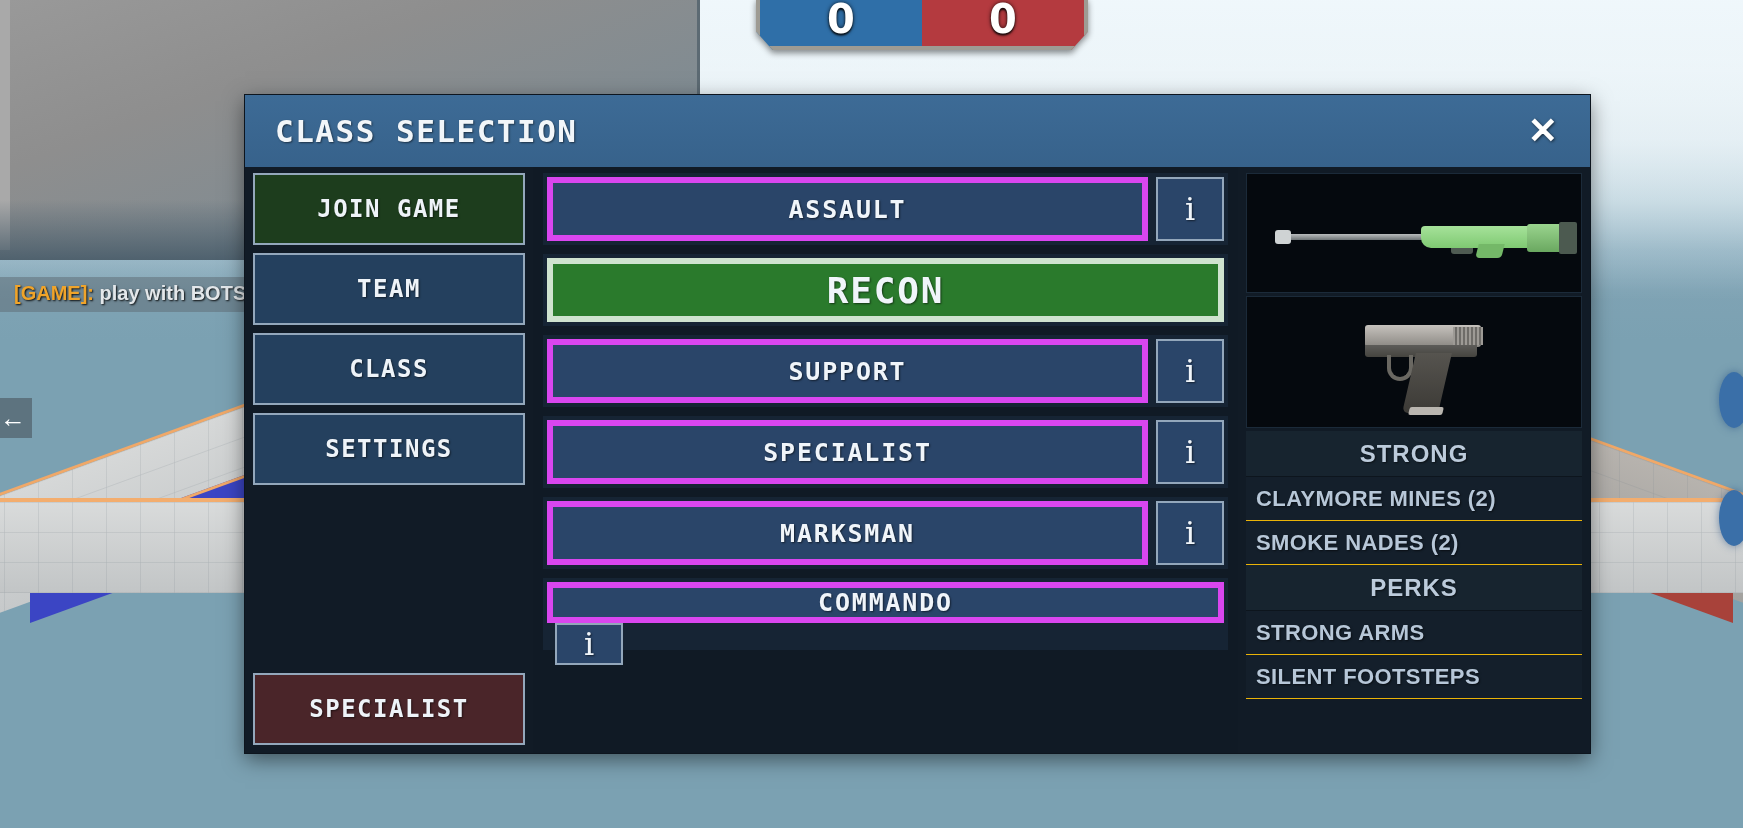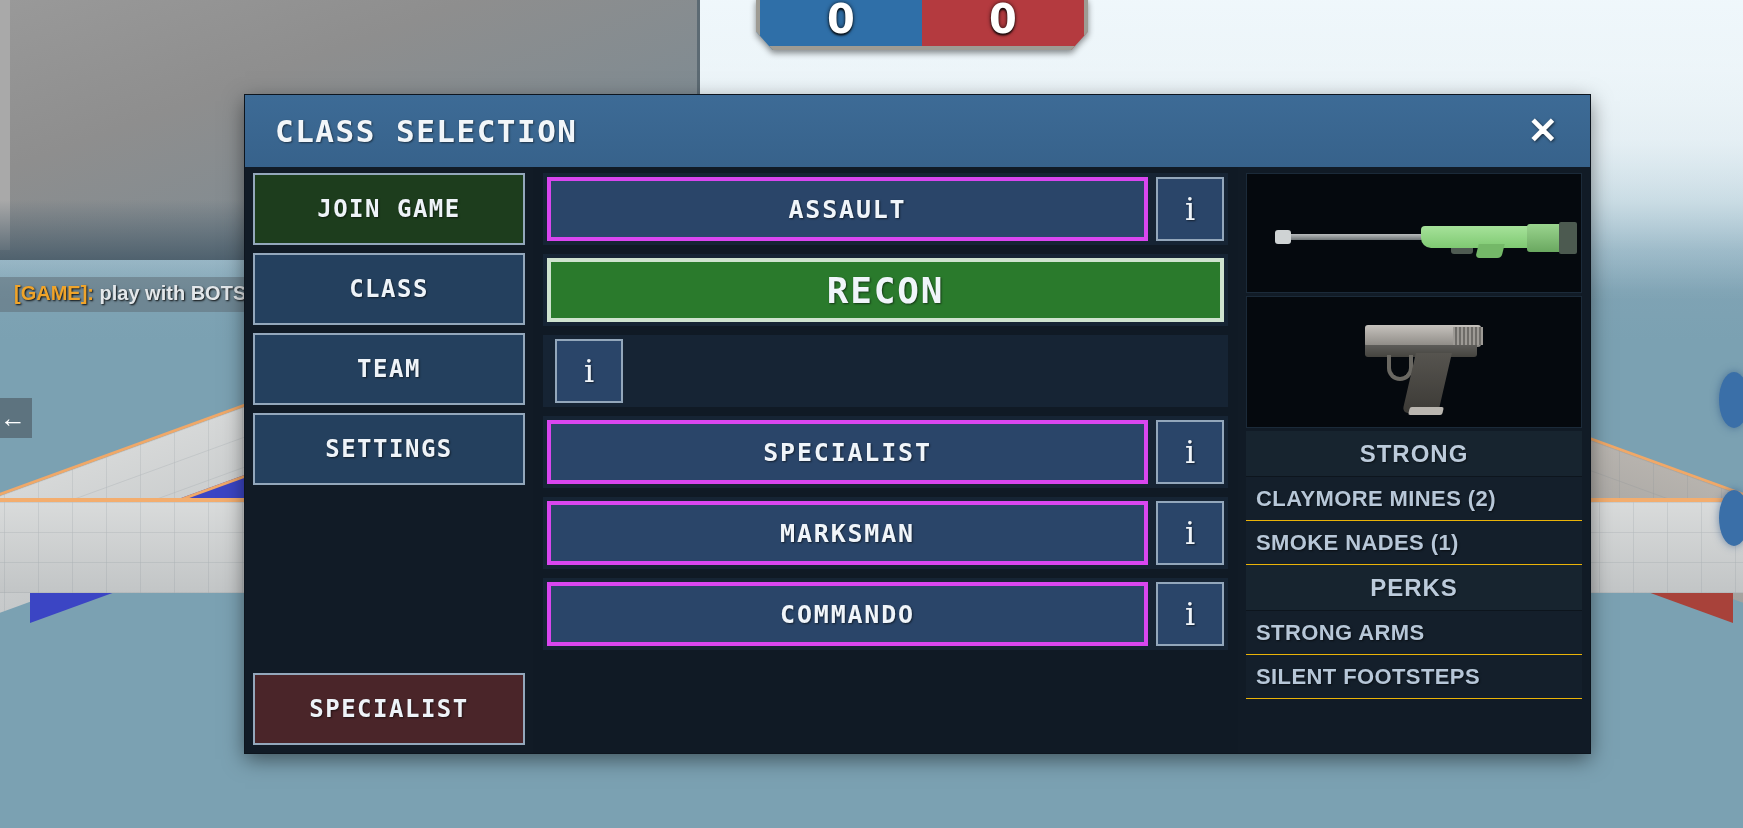--- a/index.html
+++ b/index.html
@@ -188,24 +188,24 @@
     background: #101a25;
     padding: 6px 10px 8px 10px;
     display: flex; flex-direction: column;
   }
   .class-row {
     display: flex; align-items: stretch;
     margin-bottom: 9px; height: 72px;
     background: #162434;
     padding: 4px;
   }
-  .class-row:last-child { margin-bottom: 10px; }
+  .class-row:last-child { margin-bottom: 10px; flex-direction: column; }
   .class-btn {
     flex: 1;
-    border: 4px solid #d946ef;
+    border: 6px solid #d946ef;
     background: #2a4569;
     display:flex; align-items:center; justify-content:center;
     font-family:"DejaVu Sans Mono", monospace; font-weight:bold;
     font-size: 25px; letter-spacing:1.8px; color:#f0f5fa;
     text-shadow: 1px 1px 2px rgba(0,0,0,.55);
     cursor:pointer;
   }
   .class-btn.selected { background:#2a7a2c; border-color:#cfe3cf; font-size: 36px; }
   .info-btn {
     width: 68px; flex:none; margin-left: 8px;
@@ -333,24 +333,24 @@
     <div id="modal-close">✕</div>
   </div>
 
   <div id="modal-body">
 
     <div id="nav-column">
       <div class="nav-btn join">
         <span>JOIN GAME</span>
       </div>
       <div class="nav-btn">
+        <span>TEAM</span>
+      </div>
+      <div class="nav-btn">
         <span>CLASS</span>
-      </div>
-      <div class="nav-btn">
-        <span>TEAM</span>
       </div>
       <div class="nav-btn">
         <span>SETTINGS</span>
       </div>
       <div class="nav-btn spacer-flex"></div>
       <div class="nav-btn disconnect">
         <span>SPECIALIST</span>
       </div>
     </div>
 
@@ -363,20 +363,23 @@
         <div class="info-btn">i</div>
       </div>
 
       <div class="class-row">
         <div class="class-btn selected">
           <span>RECON</span>
         </div>
       </div>
 
       <div class="class-row">
+        <div class="class-btn">
+          <span>SUPPORT</span>
+        </div>
         <div class="info-btn">i</div>
       </div>
 
       <div class="class-row">
         <div class="class-btn">
           <span>SPECIALIST</span>
         </div>
         <div class="info-btn">i</div>
       </div>
 
@@ -416,21 +419,21 @@
           <div class="usp-serr"></div>
           <div class="usp-slide2"></div>
           <div class="usp-trigger"></div>
           <div class="usp-grip"></div>
           <div class="usp-base"></div>
         </div>
       </div>
 
       <div class="section-head">STRONG</div>
       <div class="loadout-item">CLAYMORE MINES (2)</div>
-      <div class="loadout-item">SMOKE NADES (1)</div>
+      <div class="loadout-item">SMOKE NADES (2)</div>
 
       <div class="section-head">PERKS</div>
       <div class="loadout-item">STRONG ARMS</div>
       <div class="loadout-item">SILENT FOOTSTEPS</div>
 
     </div>
 
   </div>
 </div>
 

